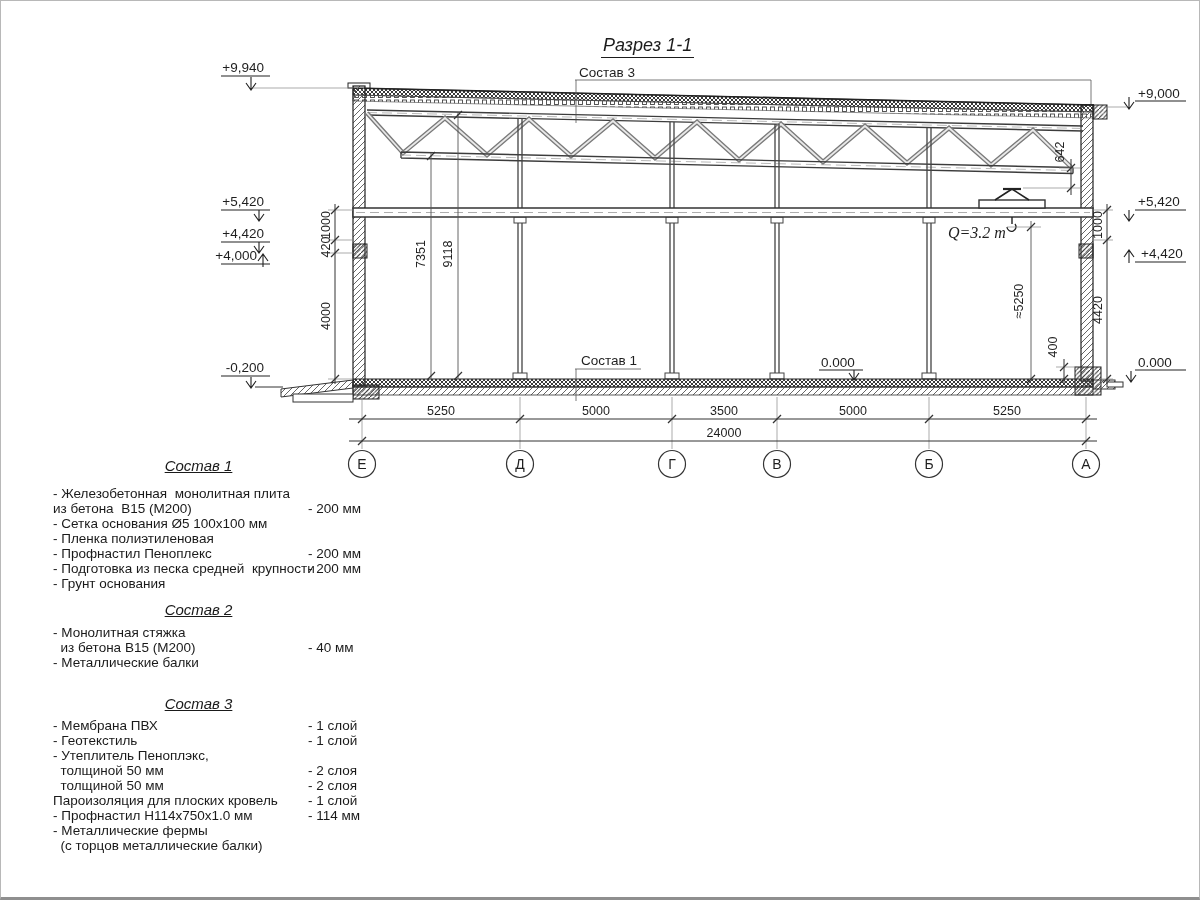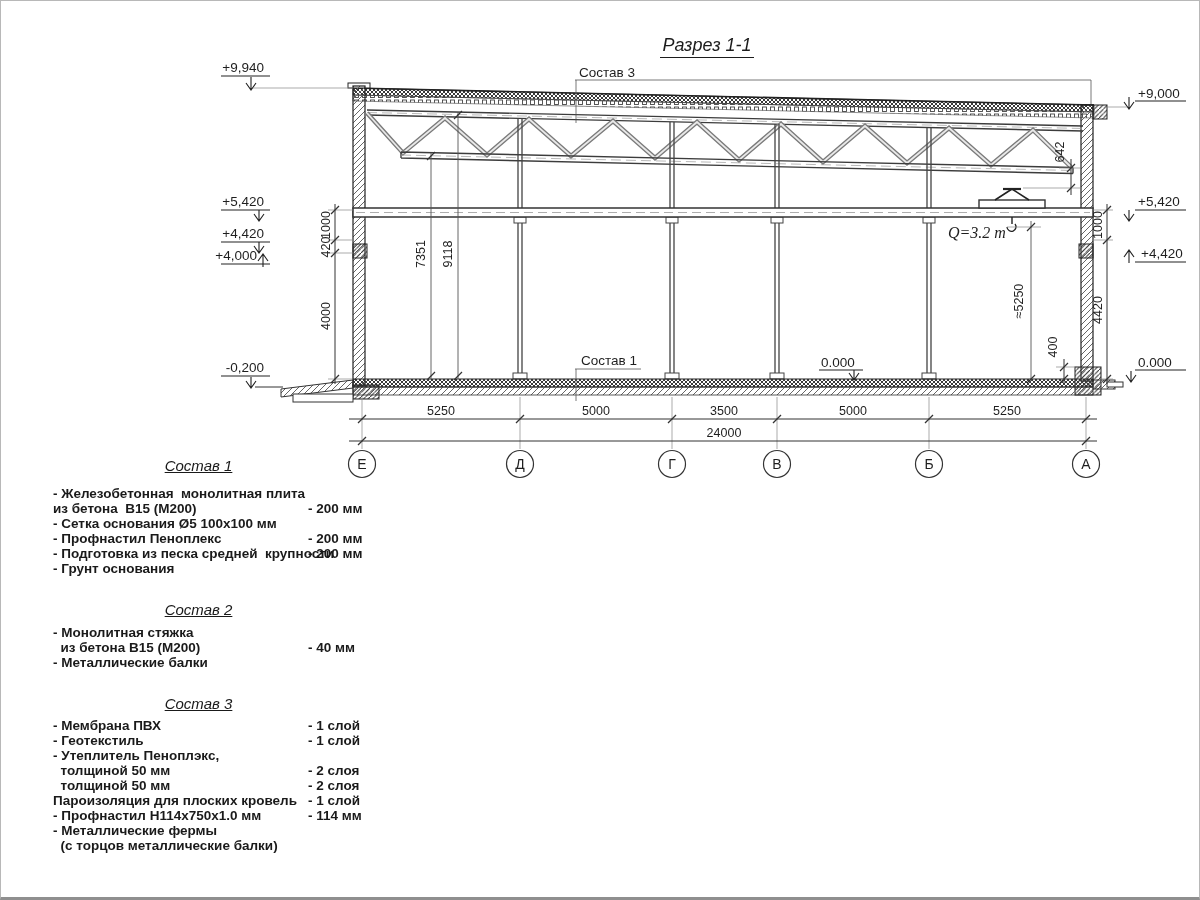--- a/index.html
+++ b/index.html
@@ -1,27 +1,27 @@
 <!DOCTYPE html>
 <html><head>
 <meta charset="utf-8">
 <style>
   html,body{margin:0;padding:0;background:#e8e8e8;}
   .sheet{
     position:relative;width:1200px;height:900px;background:#ffffff;
     font-family:"Liberation Sans",sans-serif;color:#222;overflow:hidden;
     box-sizing:border-box;border:1px solid #b8b8b8;border-bottom:3px solid #8f8f8f;
   }
-  .title{position:absolute;left:576px;top:34px;width:260px;text-align:center;
+  .title{position:absolute;left:600px;top:34px;width:260px;
     font-style:italic;font-size:18px;color:#1c1c1c;}
   .title span{border-bottom:1.4px solid #1c1c1c;padding:0 2px 2px 2px;}
   .chead{position:absolute;left:140px;width:115px;text-align:center;
     font-style:italic;font-size:15px;text-decoration:underline;color:#1a1a1a;}
   .clist{position:absolute;left:52px;width:320px;font-size:13.5px;color:#1a1a1a;}
-  .ci{position:relative;height:15px;line-height:15px;font-weight:bold;}
+  .ci{position:relative;height:15px;line-height:15px;}
   .ct{white-space:pre;}
   .cv{position:absolute;left:255px;top:0;white-space:pre;}
   svg text{fill:#1f1f1f;}
   .dimtxt{font-size:12.5px;}
   .elevtxt{font-size:13.5px;}
   .axistxt{font-size:14px;}
   .lbltxt{font-size:13.5px;}
   .cranetxt{font-family:"Liberation Serif",serif;font-style:italic;font-size:16px;}
 </style>
 </head>
@@ -261,20 +261,24 @@
       <div class="ci">
         <span class="ct">из бетона  В15 (М200)</span>
         <span class="cv">- 200 мм</span>
       </div>
 
       <div class="ci">
         <span class="ct">- Сетка основания Ø5 100х100 мм</span>
         <span class="cv"></span>
       </div>
 
+      <div class="ci">
+        <span class="ct">- Пленка полиэтиленовая</span>
+        <span class="cv"></span>
+      </div>
 
       <div class="ci">
         <span class="ct">- Профнастил Пеноплекс</span>
         <span class="cv">- 200 мм</span>
       </div>
 
       <div class="ci">
         <span class="ct">- Подготовка из песка средней  крупности</span>
         <span class="cv">- 200 мм</span>
       </div>

